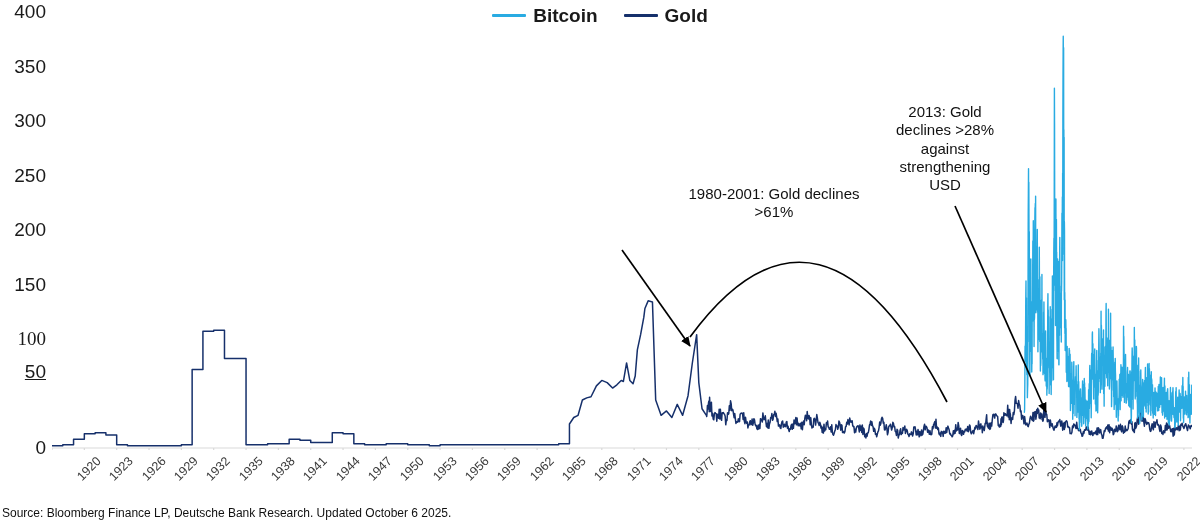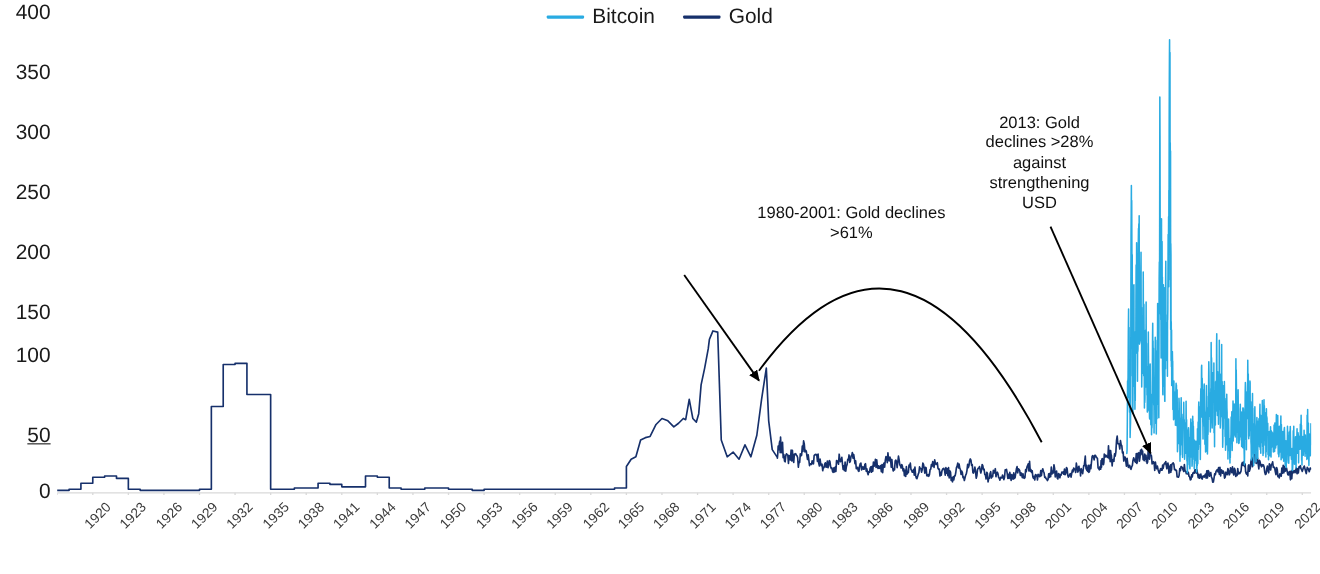--- a/index.html
+++ b/index.html
@@ -13,21 +13,21 @@
   #root { position: relative; width: 1200px; height: 522px; background: #fff; }
 
   
   #legend {
     position: absolute; left: 0; top: 6px; width: 1200px;
     display: flex; justify-content: center; align-items: center; gap: 26px;
     pointer-events: none;
   }
   .legend-item { display: flex; align-items: center; gap: 7px; }
   .legend-swatch { display: block; width: 34px; height: 3px; border-radius: 1px; }
-  .legend-label { font-size: 19px; color: #1a1a1a; line-height: 1; }
+  .legend-label { font-size: 19px; color: #1a1a1a; line-height: 1; font-weight: bold; }
 
   
   .ytick {
     position: absolute; right: 0; width: 46px;
     text-align: right; font-size: 19px; color: #1a1a1a;
     transform: translateY(-50%);
   }
   #yaxis { position: absolute; left: 0; top: 0; width: 46px; height: 470px; }
 
   
@@ -69,22 +69,22 @@
       <span class="legend-label">Bitcoin</span>
     </div>
     <div class="legend-item">
       <span class="legend-swatch" style="background: rgb(22, 48, 107);"></span>
       <span class="legend-label">Gold</span>
     </div>
   </div>
 
   <div id="yaxis">
       <div class="ytick" style="top: 448px;">0</div>
-      <div class="ytick" style="top: 397px; text-decoration: underline;">50</div>
-      <div class="ytick" style="top: 324px;">100</div>
+      <div class="ytick" style="top: 372px; text-decoration: underline;">50</div>
+      <div class="ytick" style="top: 339px; font-family: Liberation Serif, serif;">100</div>
       <div class="ytick" style="top: 284.5px; padding-left: 13px;">150</div>
       <div class="ytick" style="top: 230px;">200</div>
       <div class="ytick" style="top: 175.5px;">250</div>
       <div class="ytick" style="top: 121px;">300</div>
       <div class="ytick" style="top: 66.5px;">350</div>
       <div class="ytick" style="top: 12px;">400</div>
     </div>
 
   <div id="plot">
     <svg id="plot-svg" viewBox="0 0 1140 450" preserveAspectRatio="none">
@@ -177,14 +177,15 @@
     </div>
 
   <div class="annot" id="annot-1">1980-2001: Gold declines
 &gt;61%</div>
   <div class="annot" id="annot-2">2013: Gold
 declines &gt;28%
 against
 strengthening
 USD</div>
 
+  <div id="source">Source: Bloomberg Finance LP, Deutsche Bank Research. Updated October 6 2025.</div>
 
 </div>
 
 </body></html>

